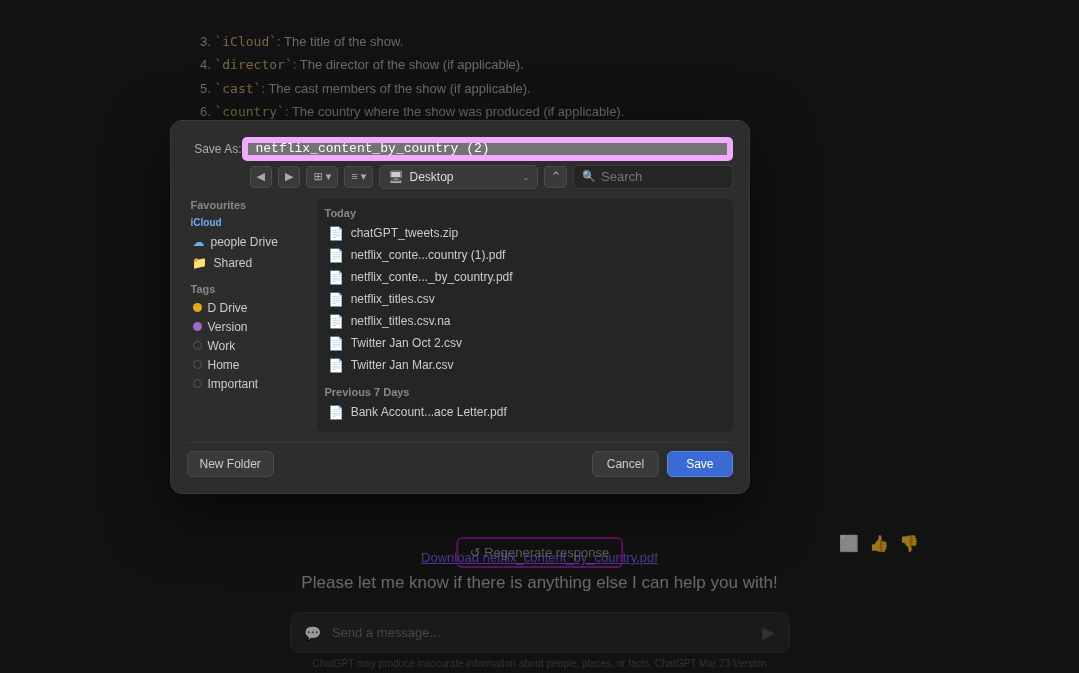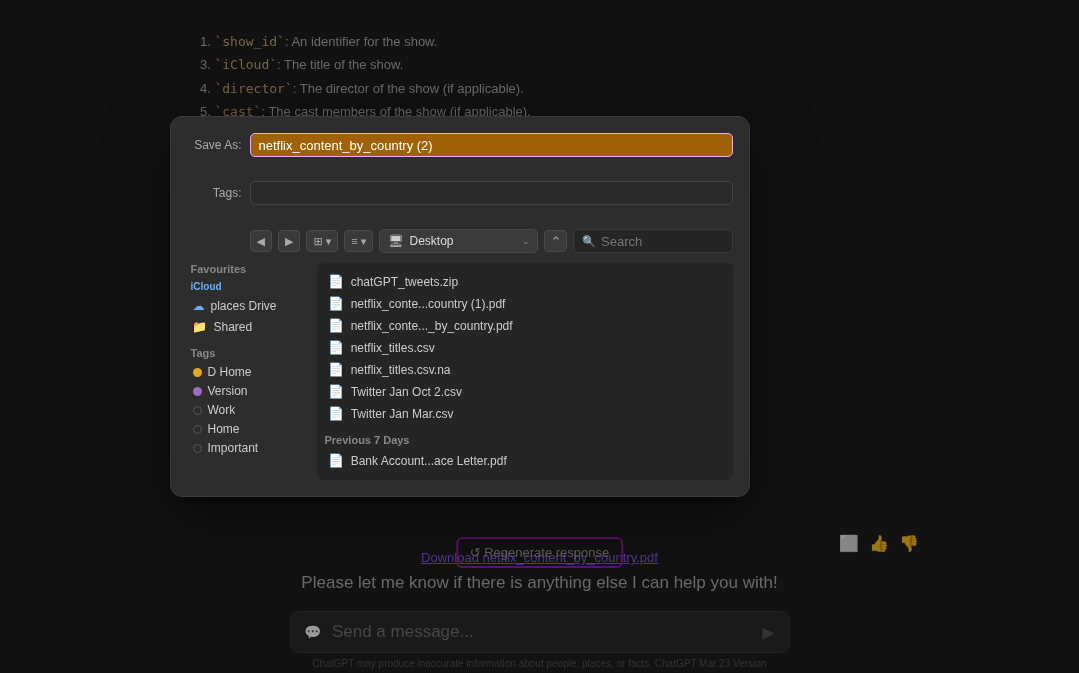--- a/index.html
+++ b/index.html
@@ -90,21 +90,21 @@
       gap: 10px;
       border: 1px solid #3a3a3a;
     }
 
     .message-input-bar input {
       flex: 1;
       background: transparent;
       border: none;
       outline: none;
       color: #0ea5e9;
-      font-size: 17px;
+      font-size: 13px;
     }
 
     .input-send-icon {
       color: #555;
       font-size: 16px;
     }
 
     .footer-text {
       position: absolute;
       bottom: 4px;
@@ -146,42 +146,42 @@
       border: 1px solid #3a3a3a;
       position: relative;
       left: -80px;
       top: -30px;
     }
 
     
     .dialog-row {
       display: flex;
       align-items: center;
-      margin-bottom: 24px;
-      gap: 8px;
+      margin-bottom: 4px;
     }
 
     .dialog-label {
       color: #aaa;
       font-size: 12px;
       width: 55px;
       text-align: right;
       flex-shrink: 0;
     }
 
     .save-as-input {
       flex: 1;
-      background: #a16207;
-      border: 1px solid #f0abfc;
+      background: #737373;
+      border: 6px solid #f0abfc;
       border-radius: 5px;
       color: #ffffff;
       font-size: 13px;
       padding: 3px 8px;
       outline: none;
       height: 24px;
+      font-family: Liberation Mono, monospace;
     }
 
     .tags-input {
       flex: 1;
       background: #2a2a2a;
       border: 1px solid #444;
       border-radius: 5px;
       color: #ccc;
       font-size: 13px;
       padding: 3px 8px;
@@ -419,21 +419,20 @@
       cursor: pointer;
       font-weight: 500;
     }
   </style>
 </head>
 <body>
 
 <div class="chat-bg">
   <div class="chat-content">
     <div class="code-list">
-      <div><span>1.</span> <span class="code-key">`show_id`</span><span>: An identifier for the show.</span></div>
       <div><span>3.</span> <span class="code-key">`iCloud`</span><span>: The title of the show.</span></div>
       <div><span>4.</span> <span class="code-key">`director`</span><span>: The director of the show (if applicable).</span></div>
       <div><span>5.</span> <span class="code-key">`cast`</span><span>: The cast members of the show (if applicable).</span></div>
       <div><span>6.</span> <span class="code-key">`country`</span><span>: The country where the show was produced (if applicable).</span></div>
       <div><span>7.</span> <span class="code-key">`date_added`</span><span>: The date the show was added to Netflix.</span></div>
     </div>
   </div>
 </div>
 
 <div class="chat-response-area">
@@ -460,24 +459,20 @@
 <div class="footer-text">ChatGPT may produce inaccurate information about people, places, or facts. ChatGPT Mar 23 Version</div>
 
 <div class="dialog-overlay">
   <div class="save-dialog">
 
     <div class="dialog-row">
       <span class="dialog-label">Save As:</span>
       <input class="save-as-input" type="text" value="netflix_content_by_country (2)" style="">
     </div>
 
-    <div class="dialog-row">
-      <span class="dialog-label">Tags:</span>
-      <input class="tags-input" type="text" style="">
-    </div>
 
     <div class="dialog-toolbar">
       <button class="toolbar-btn">◀</button>
       <button class="toolbar-btn">▶</button>
       <button class="toolbar-btn">⊞ ▾</button>
       <button class="toolbar-btn">≡ ▾</button>
 
       <div class="location-selector">
         <span class="location-icon">🖥</span>
         <span class="location-name">Desktop</span>
@@ -493,53 +488,54 @@
 
     <div class="dialog-main">
 
       <div class="dialog-sidebar">
         <div class="sidebar-section-title">Favourites</div>
 
         <div class="sidebar-section-title" style="color:#6ab0f5; font-size:10px; padding-left:4px; margin-top:6px;">iCloud</div>
 
         <div class="sidebar-item">
           <span class="item-icon">☁</span>
-          <span>places Drive</span>
+          <span>people Drive</span>
         </div>
 
         <div class="sidebar-item">
           <span class="item-icon">📁</span>
           <span>Shared</span>
         </div>
 
         <div class="sidebar-section-title tags-title">Tags</div>
 
         <div class="tag-item">
           <span class="tag-dot yellow"></span>
-          <span>D Home</span>
+          <span>D Drive</span>
         </div>
         <div class="tag-item">
           <span class="tag-dot purple"></span>
           <span>Version</span>
         </div>
         <div class="tag-item">
           <span class="tag-dot empty"></span>
           <span>Work</span>
         </div>
         <div class="tag-item">
           <span class="tag-dot empty"></span>
           <span>Home</span>
         </div>
         <div class="tag-item">
           <span class="tag-dot empty"></span>
           <span>Important</span>
         </div>
       </div>
 
       <div class="dialog-filelist">
+        <div class="date-group-label">Today</div>
 
         <div class="file-item">
           <span class="file-icon">📄</span>
           <span class="file-name">chatGPT_tweets.zip</span>
         </div>
         <div class="file-item">
           <span class="file-icon">📄</span>
           <span class="file-name">netflix_conte...country (1).pdf</span>
         </div>
         <div class="file-item">
@@ -565,15 +561,22 @@
 
         <div class="date-group-label" style="margin-top:10px;">Previous 7 Days</div>
 
         <div class="file-item">
           <span class="file-icon">📄</span>
           <span class="file-name">Bank Account...ace Letter.pdf</span>
         </div>
       </div>
     </div>
 
+    <div class="dialog-footer">
+      <button class="new-folder-btn">New Folder</button>
+      <div class="footer-actions">
+        <button class="cancel-btn">Cancel</button>
+        <button class="save-btn">Save</button>
+      </div>
+    </div>
 
   </div>
 </div>
 
 </body></html>

